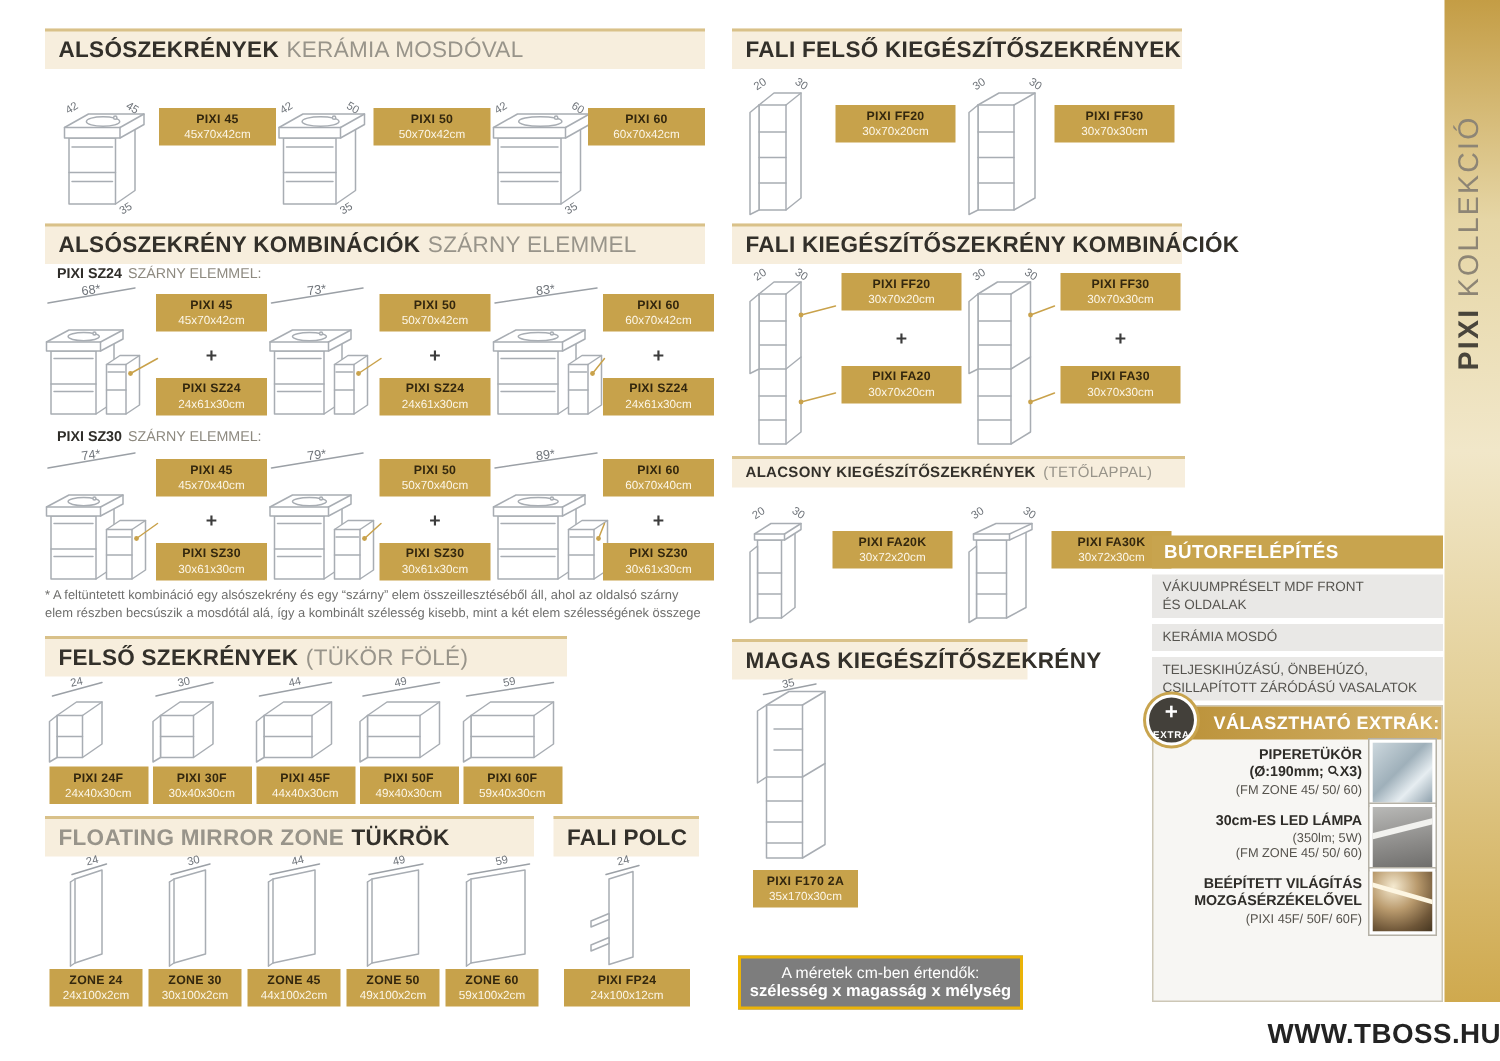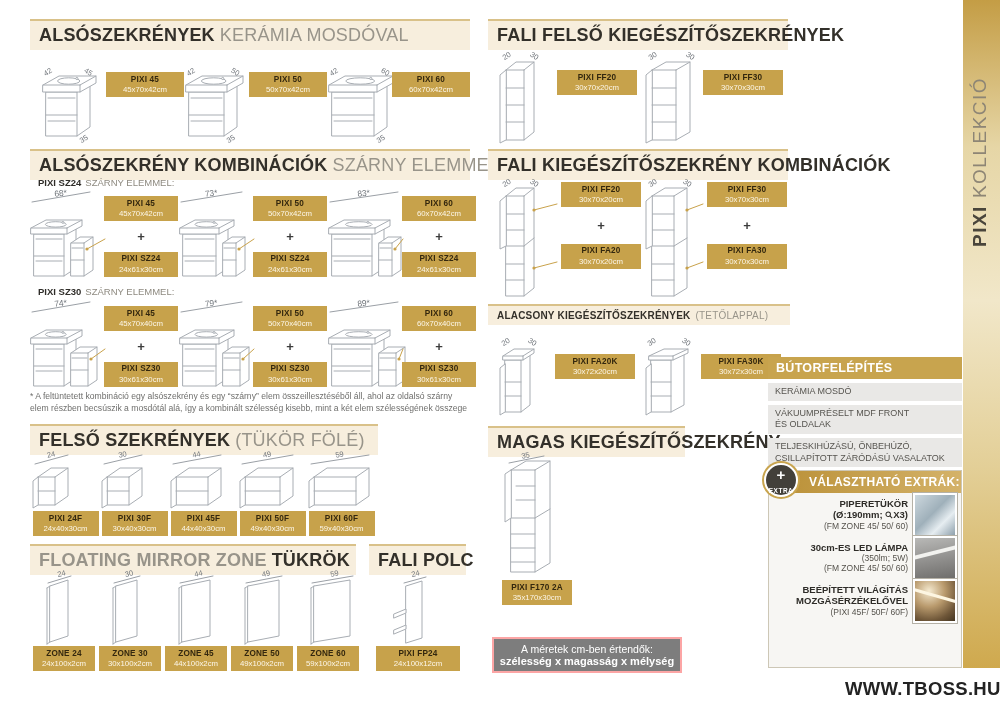--- a/index.html
+++ b/index.html
@@ -2,21 +2,21 @@
 <html><head>
 <meta charset="utf-8">
 <style>
   html,body{margin:0;padding:0;}
   body{width:1000px;height:707px;position:relative;background:#fff;overflow:hidden;
        font-family:"Liberation Sans",sans-serif;}
   svg{overflow:visible;display:block;}
   svg text{font-family:"Liberation Sans",sans-serif;}
 
   .hdr{position:absolute;box-sizing:border-box;background:#f7eedd;border-top:2px solid #d9c189;
-       padding:4px 9px;font-size:18px;font-weight:bold;color:#33302a;white-space:nowrap;letter-spacing:.2px;}
+       padding:4px 9px;font-size:15px;font-weight:bold;color:#33302a;white-space:nowrap;letter-spacing:.2px;}
   .hdr .sub{margin-left:5px;font-weight:normal;color:#98948a;}
   .hdr.swap .main{color:#98948a;margin-top:38px;}
   .hdr.swap .sub{color:#33302a;font-weight:bold;}
 
   .badge{background:#c7a24b;text-align:center;padding:2.5px 2px;line-height:1.25;box-sizing:border-box;}
   .badge .b1{display:block;font-size:8.2px;font-weight:bold;color:#33270e;letter-spacing:.2px;}
   .badge .b2{display:block;font-size:7.8px;color:#fcf6e8;}
 
   .row{position:absolute;display:flex;}
   .vgroup{width:143px;position:relative;}
@@ -45,21 +45,21 @@
   .wcgroup .plus{margin:12px 0;}
 
   .combo-label{position:absolute;font-size:9.5px;white-space:nowrap;}
   .combo-label .cl-b{font-weight:bold;color:#2f2d29;}
   .combo-label .cl-r{color:#8e8a80;margin-left:4px;}
 
   #footnote{position:absolute;left:30px;top:391px;width:455px;font-size:8.6px;color:#6e6e6c;line-height:1.35;}
   #footnote span{display:block;}
 
   #note-box{position:absolute;left:492px;top:637px;width:190px;height:36px;background:#7d7d7d;
-    border:2px solid #fca5a5;box-sizing:border-box;color:#fff;text-align:center;
+    border:2px solid #eab308;box-sizing:border-box;color:#fff;text-align:center;
     display:flex;flex-direction:column;justify-content:center;}
   #note-box .n1{font-size:10.5px;}
   #note-box .n2{font-size:11px;font-weight:bold;}
 
   #panel-butor{position:absolute;left:768px;top:357px;width:194px;}
   .pb-header{background:#c8a44e;color:#fff;font-weight:bold;font-size:12.5px;padding:4px 8px;letter-spacing:.3px;}
   .pb-item{background:#e9e8e6;color:#56544f;font-size:9px;padding:3px 7px;margin-top:4px;line-height:1.3;}
   .pb-item span{display:block;}
 
   #panel-extras{position:absolute;left:768px;top:470px;width:194px;height:198px;background:#f7f6f3;
@@ -765,26 +765,26 @@
     </div>
 
   <div id="note-box">
     <span class="n1">A méretek cm-ben értendők:</span>
     <span class="n2">szélesség x magasság x mélység</span>
   </div>
 
   <div id="panel-butor">
     <div class="pb-header">BÚTORFELÉPÍTÉS</div>
     <div class="pb-item">
+        <span>VÁKUUMPRÉSELT MDF FRONT</span>
+        <span>ÉS OLDALAK</span>
+      </div>
+    <div class="pb-item">
         <span>KERÁMIA MOSDÓ</span>
         <span></span>
-      </div>
-    <div class="pb-item">
-        <span>VÁKUUMPRÉSELT MDF FRONT</span>
-        <span>ÉS OLDALAK</span>
       </div>
     <div class="pb-item">
         <span>TELJESKIHÚZÁSÚ, ÖNBEHÚZÓ,</span>
         <span>CSILLAPÍTOTT ZÁRÓDÁSÚ VASALATOK</span>
       </div>
   </div>
 
   <div id="panel-extras">
     <div class="px-header">
       <div class="px-badge">

